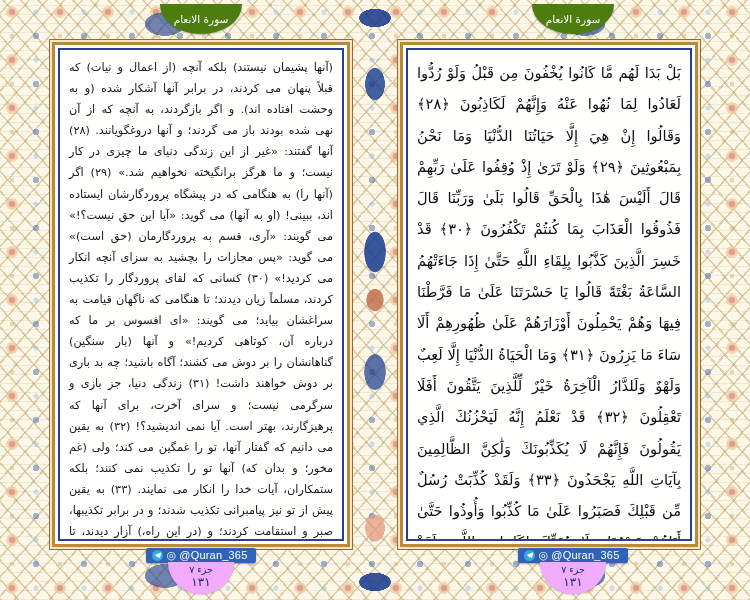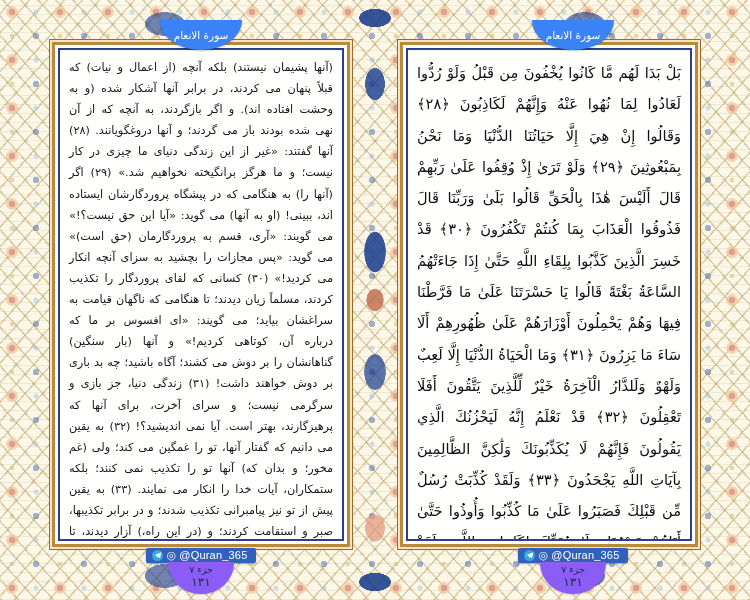--- a/index.html
+++ b/index.html
@@ -93,23 +93,23 @@
     font-size: 14.6px;
     line-height: 31.3px;
     color: #0d0d12;
     letter-spacing: 0.2px;
     text-align: justify;
     text-align-last: justify;
   }
 
   
   .surah-badge {
-    position: absolute; top: 20px;
+    position: absolute; top: 4px;
     width: 82px; height: 30px;
-    background: #3b82f6;
+    background: #4d7c0f;
     border-radius: 0 0 42px 42px / 0 0 30px 30px;
     display: flex; align-items: flex-start; justify-content: center;
     padding-top: 9px;
     color: #ffffff;
     font-size: 10.5px;
     font-family: "DejaVu Sans", sans-serif;
     direction: rtl;
     box-shadow: 0 1px 2px rgba(0,0,0,0.25);
     z-index: 5;
   }
@@ -143,21 +143,21 @@
     background: #35a8e0;
     display: inline-flex; align-items: center; justify-content: center;
     flex: 0 0 auto;
   }
   .tg-icon svg { width: 8px; height: 8px; display: block; }
   .at-icon { font-size: 11px; line-height: 1; }
 
   .juz-dome {
     margin-top: -1px;
     width: 66px; height: 32px;
-    background: #8b5cf6;
+    background: #f0abfc;
     border-radius: 0 0 34px 34px / 0 0 32px 32px;
     display: flex; flex-direction: column; align-items: center;
     padding-top: 2px;
     color: #1c2b4a;
     direction: rtl;
     box-shadow: 0 1px 2px rgba(0,0,0,0.2);
   }
   .juz-label { font-size: 9.5px; line-height: 12px; }
   .page-num  { font-size: 12px; line-height: 13px; }
 </style>

